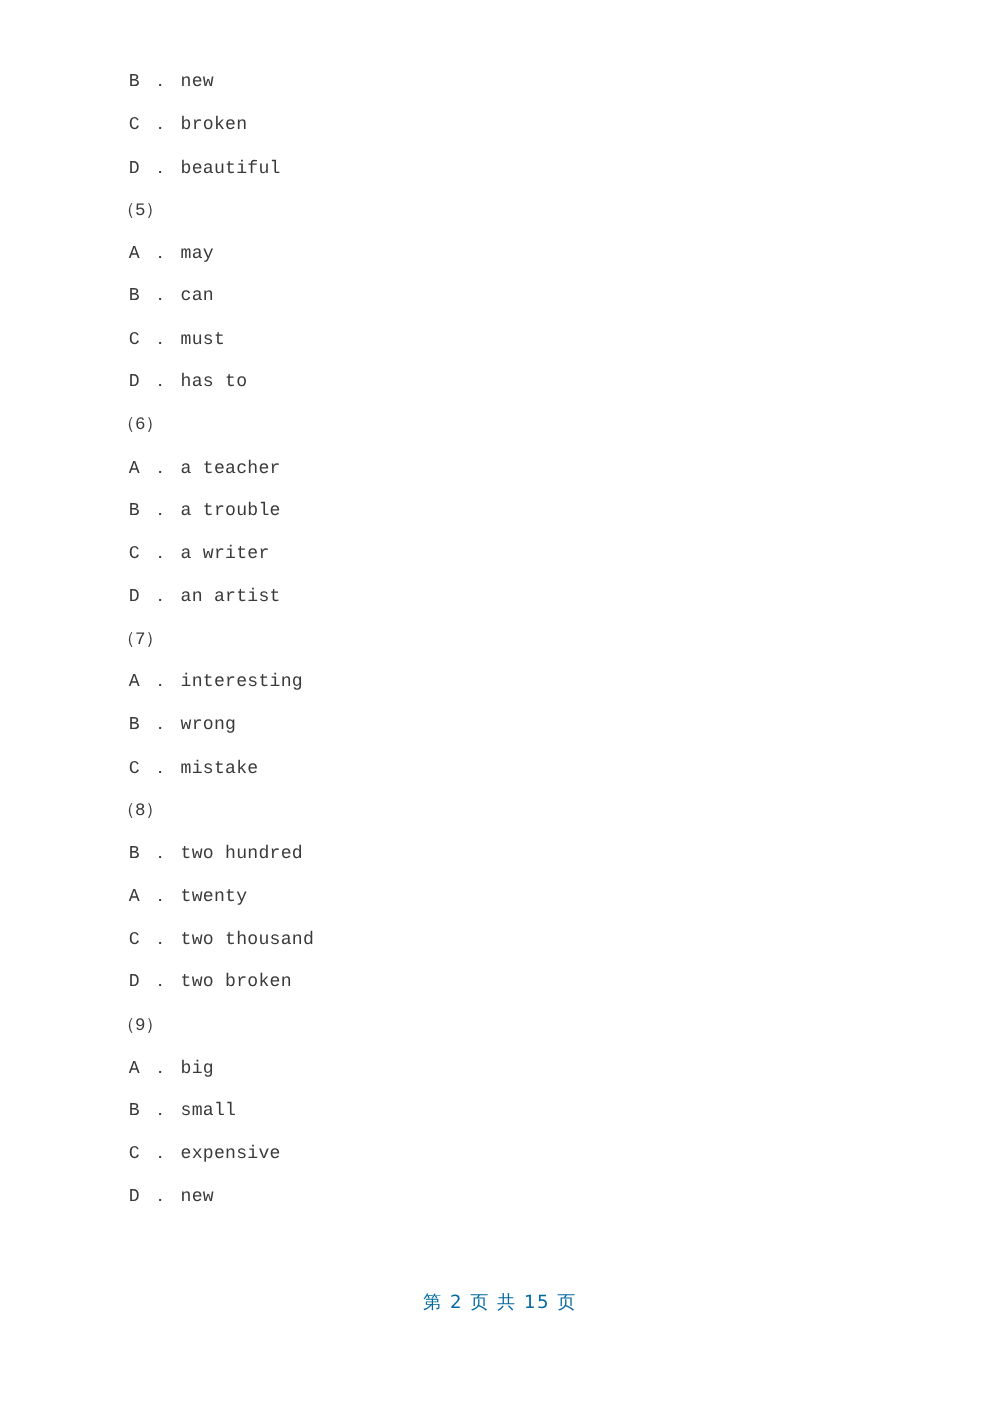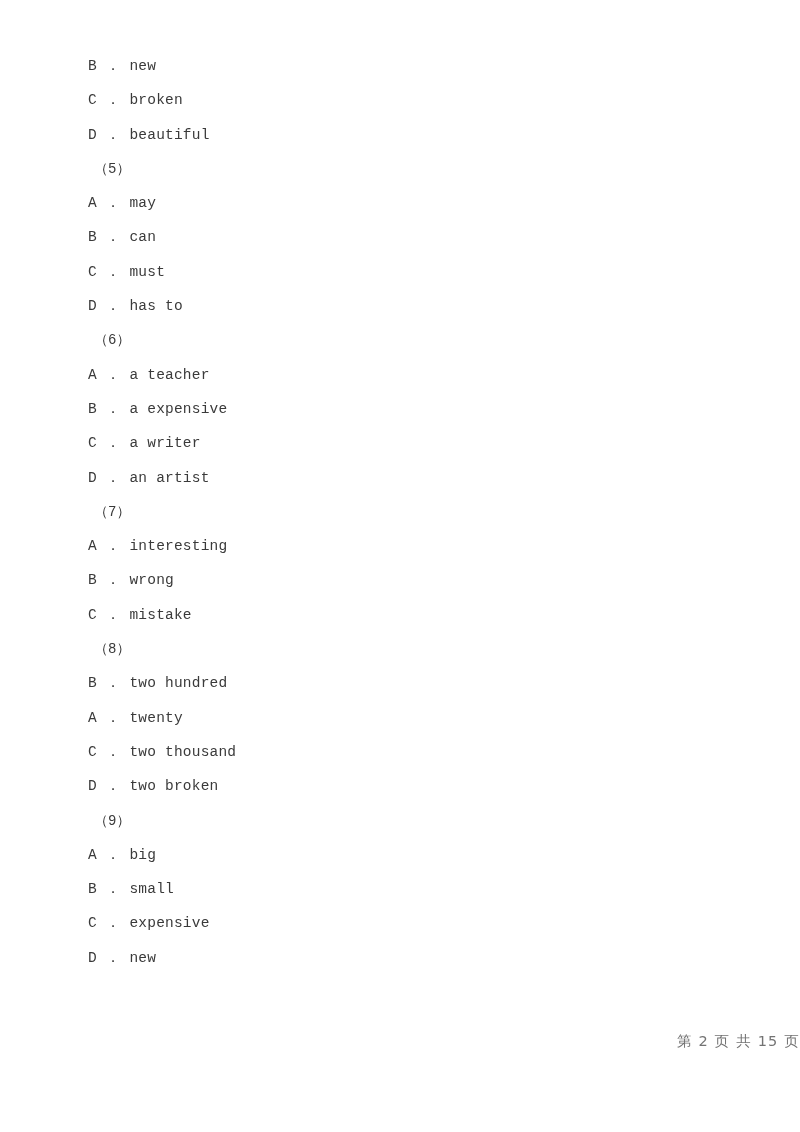--- a/index.html
+++ b/index.html
@@ -29,21 +29,21 @@
     height: 34.3px;
     line-height: 34.3px;
     white-space: pre;
     color: #3a3a3a;
     font-size: 14.5px;
     letter-spacing: 0.2px;
   }
 
   
   .line.option {
-    margin-left: 0;
+    margin-left: 15px;
   }
 
   
   .line.qnum {
     margin-left: 6px;
     font-size: 14px;
     letter-spacing: 0;
   }
 
   .opt-letter {
@@ -57,22 +57,22 @@
   .opt-text {
     display: inline;
   }
 
   
   .footer {
     position: absolute;
     left: 0;
     top: 1032px;
     width: 800px;
-    text-align: right;
-    color: #737373;
+    text-align: center;
+    color: #0369a1;
     font-size: 14.5px;
     font-family: "DejaVu Sans", "Liberation Sans", sans-serif;
     letter-spacing: 1.2px;
     white-space: pre;
   }
 </style>
 </head>
 <body>
 
 <div class="page">
@@ -81,21 +81,21 @@
       <div class="line option"><span class="opt-letter">B</span><span class="opt-sep"> ． </span><span class="opt-text">new</span></div>
       <div class="line option"><span class="opt-letter">C</span><span class="opt-sep"> ． </span><span class="opt-text">broken</span></div>
       <div class="line option"><span class="opt-letter">D</span><span class="opt-sep"> ． </span><span class="opt-text">beautiful</span></div>
       <div class="line qnum">（5）</div>
       <div class="line option"><span class="opt-letter">A</span><span class="opt-sep"> ． </span><span class="opt-text">may</span></div>
       <div class="line option"><span class="opt-letter">B</span><span class="opt-sep"> ． </span><span class="opt-text">can</span></div>
       <div class="line option"><span class="opt-letter">C</span><span class="opt-sep"> ． </span><span class="opt-text">must</span></div>
       <div class="line option"><span class="opt-letter">D</span><span class="opt-sep"> ． </span><span class="opt-text">has to</span></div>
       <div class="line qnum">（6）</div>
       <div class="line option"><span class="opt-letter">A</span><span class="opt-sep"> ． </span><span class="opt-text">a teacher</span></div>
-      <div class="line option"><span class="opt-letter">B</span><span class="opt-sep"> ． </span><span class="opt-text">a expensive</span></div>
+      <div class="line option"><span class="opt-letter">B</span><span class="opt-sep"> ． </span><span class="opt-text">a trouble</span></div>
       <div class="line option"><span class="opt-letter">C</span><span class="opt-sep"> ． </span><span class="opt-text">a writer</span></div>
       <div class="line option"><span class="opt-letter">D</span><span class="opt-sep"> ． </span><span class="opt-text">an artist</span></div>
       <div class="line qnum">（7）</div>
       <div class="line option"><span class="opt-letter">A</span><span class="opt-sep"> ． </span><span class="opt-text">interesting</span></div>
       <div class="line option"><span class="opt-letter">B</span><span class="opt-sep"> ． </span><span class="opt-text">wrong</span></div>
       <div class="line option"><span class="opt-letter">C</span><span class="opt-sep"> ． </span><span class="opt-text">mistake</span></div>
       <div class="line qnum">（8）</div>
       <div class="line option"><span class="opt-letter">B</span><span class="opt-sep"> ． </span><span class="opt-text">two hundred</span></div>
       <div class="line option"><span class="opt-letter">A</span><span class="opt-sep"> ． </span><span class="opt-text">twenty</span></div>
       <div class="line option"><span class="opt-letter">C</span><span class="opt-sep"> ． </span><span class="opt-text">two thousand</span></div>

